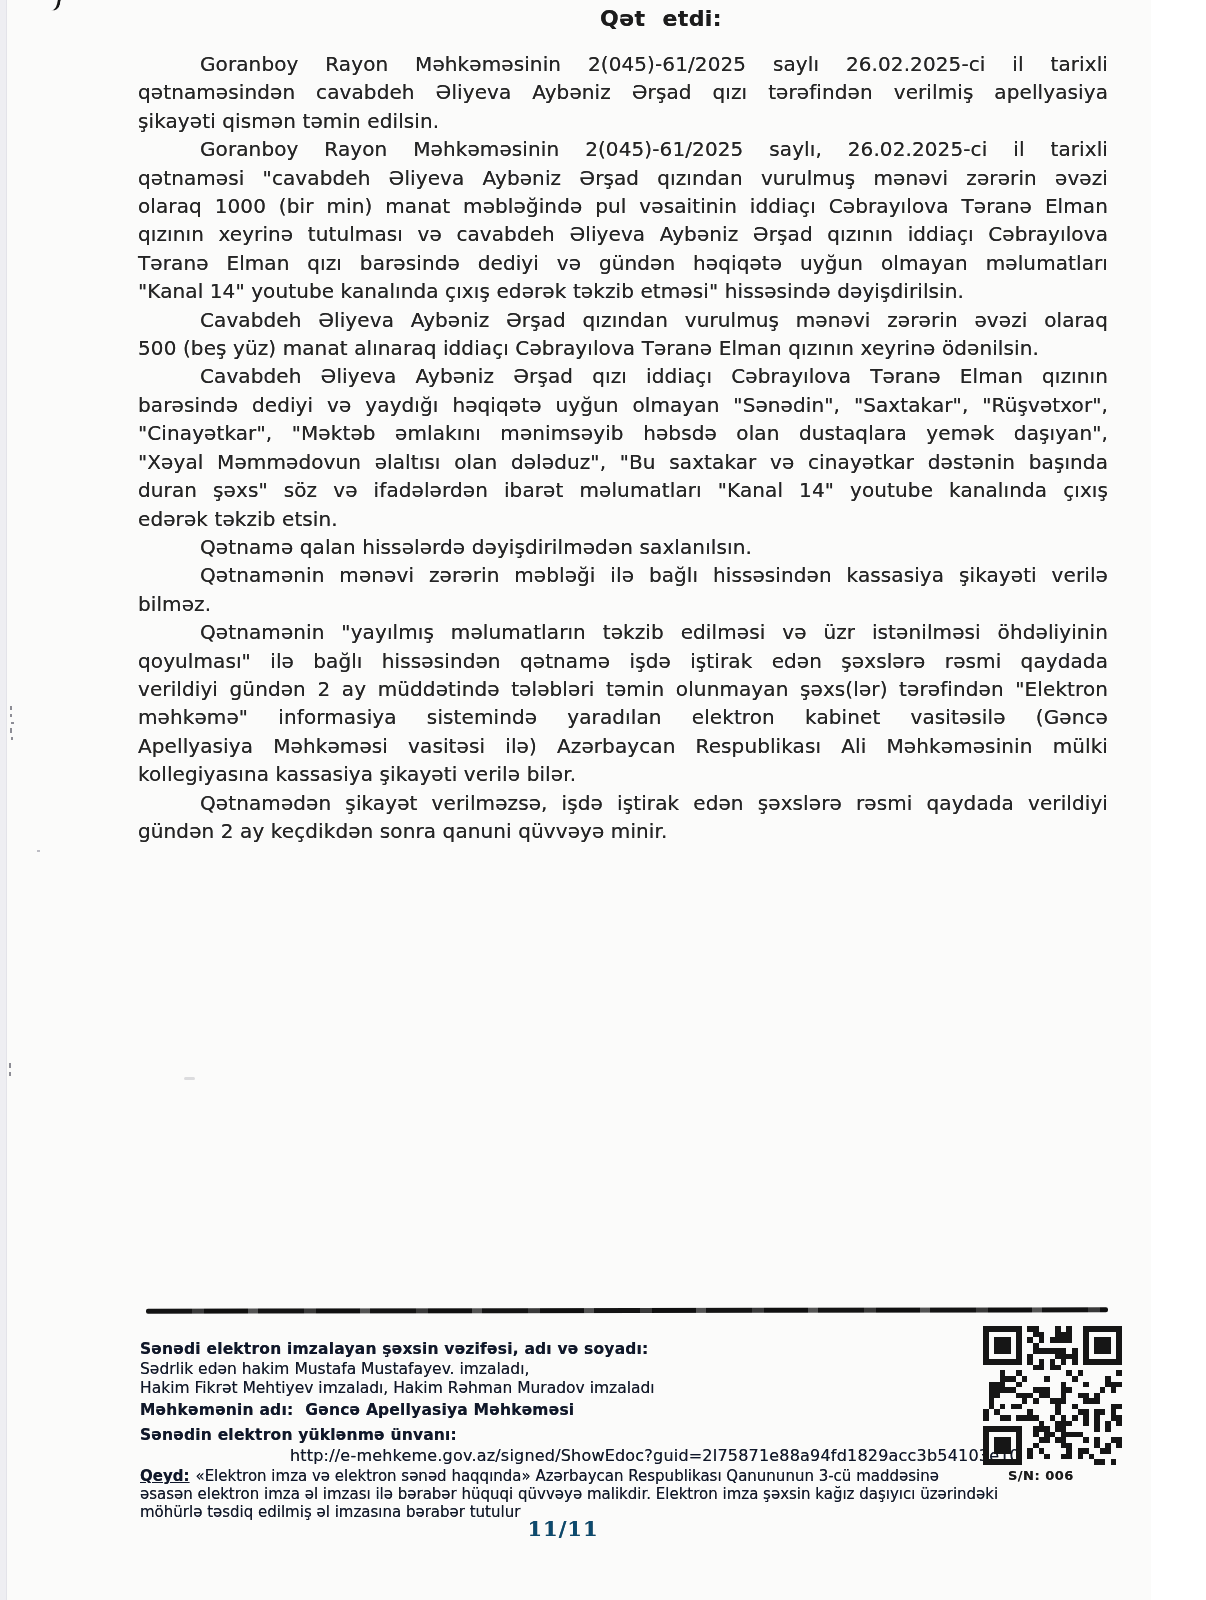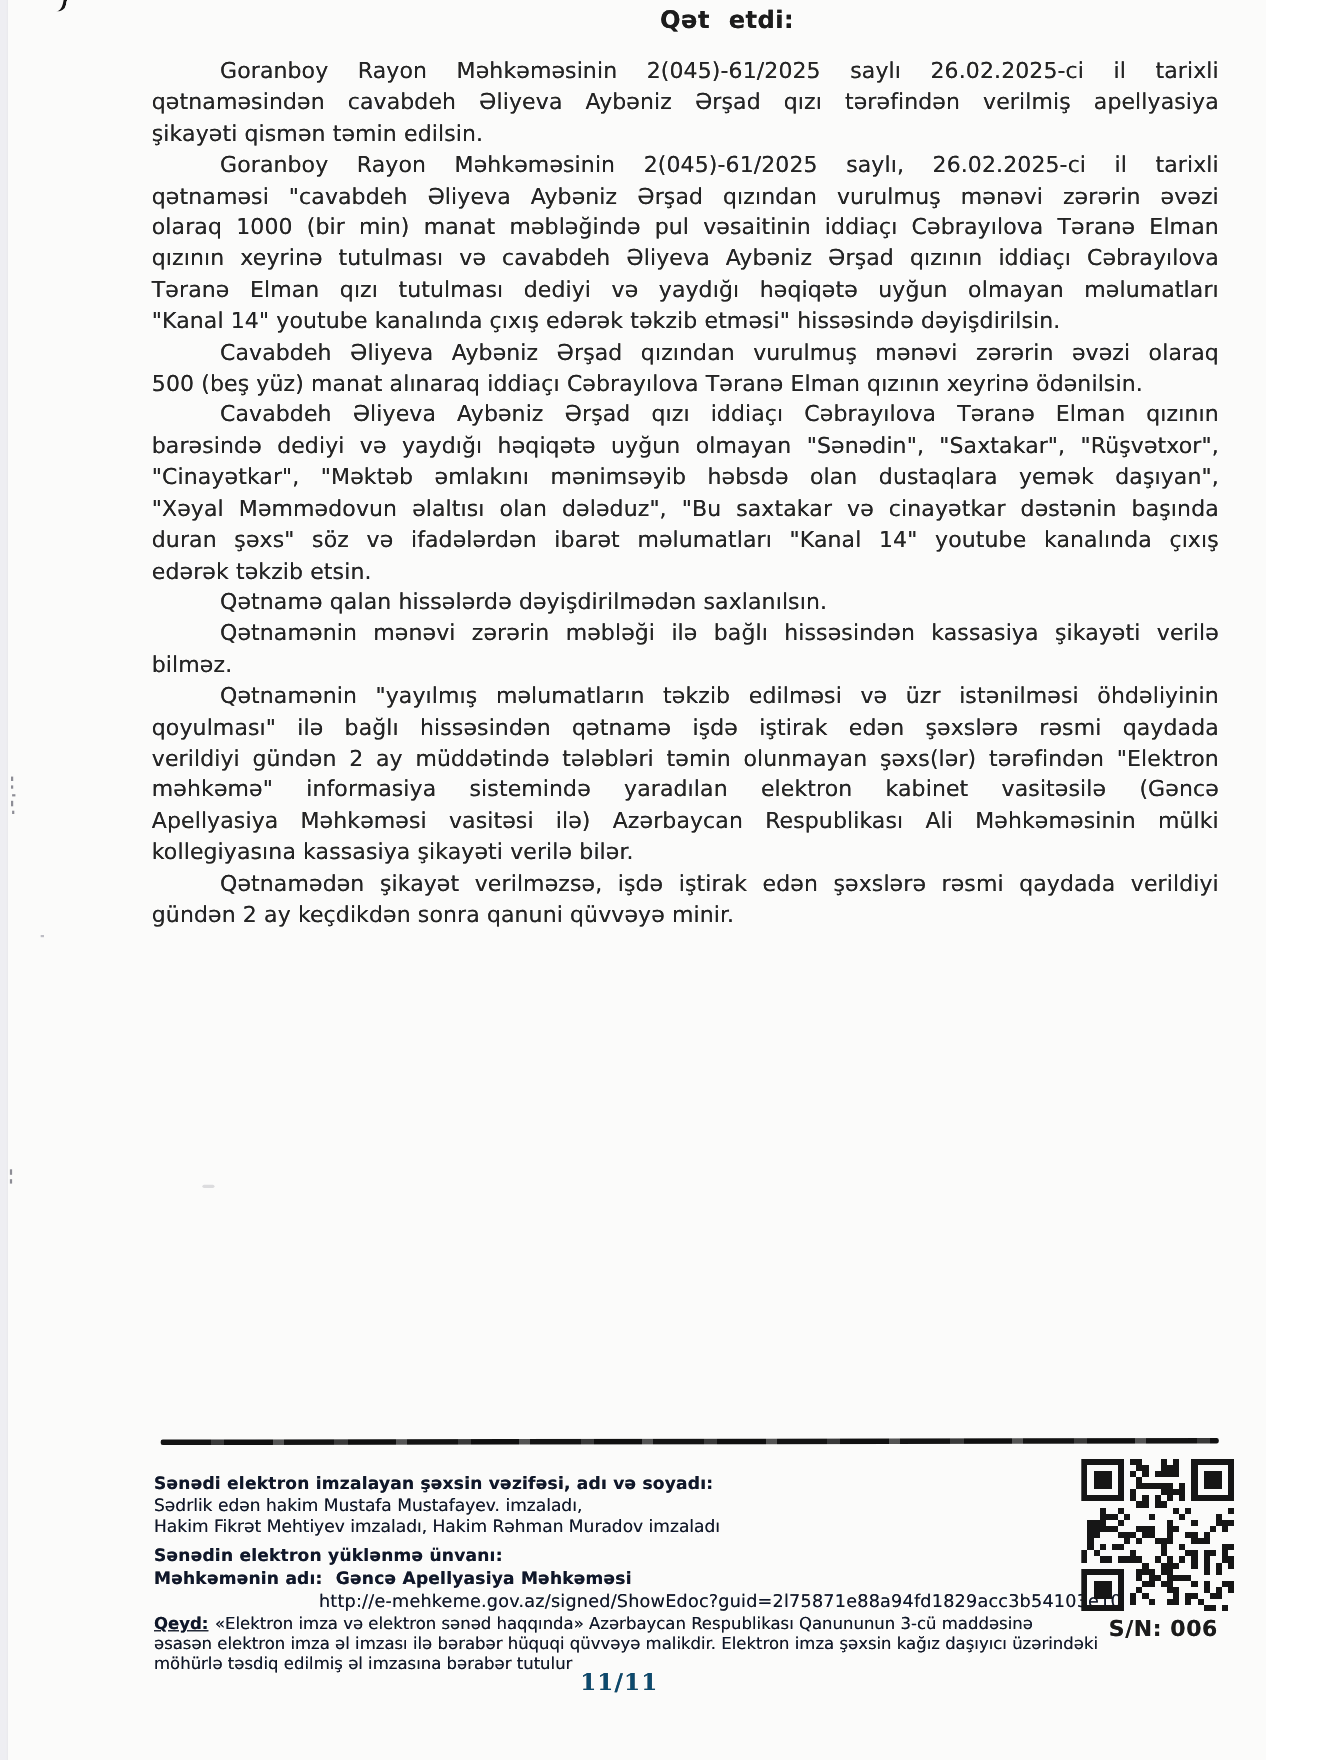--- a/index.html
+++ b/index.html
@@ -45,21 +45,21 @@
   .f-bold { font-weight:700; letter-spacing:.2px; }
   .f-court { margin-top:2px; }
   .f-court .court-name { margin-left:12px; }
   .f-dl { margin-top:6px; }
   .f-url { font-size:16px; padding-left:6px; letter-spacing:.2px;text-align:right; }
   .note { margin-top:3px; font-size:15px; line-height:17.8px; }
   .note-line { white-space:nowrap; }
   .note-label { font-weight:700; text-decoration:underline; margin-right:6px; }
   .qr { position:absolute; left:983px; top:1326px; width:139px; height:139px; }
   .qr svg { display:block; width:139px; height:139px; shape-rendering:crispEdges; }
-  .sn { position:absolute; left:1008px; top:1468px; font-size:20px; font-weight:600;
+  .sn { position:absolute; left:1008px; top:1468px; font-size:13px; font-weight:600;
     letter-spacing:.5px; color:#1b1b1b; text-shadow:0 0 .4px rgba(25,25,25,.7); }
   .pagenum { position:absolute; left:138px; top:1516px; width:850px; text-align:center;
     font-family:"DejaVu Serif","Liberation Serif",serif; font-weight:700; font-size:21px;
     letter-spacing:1px; color:#0c4a6e; text-shadow:0 0 .4px rgba(25,25,25,.7); }
 </style>
 </head>
 <body>
 
 <div class="page">
 
@@ -88,21 +88,21 @@
       <div>
         <div class="line indent">Goranboy Rayon Məhkəməsinin 2(045)-61/2025 saylı 26.02.2025-ci il tarixli</div>
         <div class="line">qətnaməsindən cavabdeh Əliyeva Aybəniz Ərşad qızı tərəfindən verilmiş apellyasiya</div>
         <div class="line last">şikayəti qismən təmin edilsin.</div>
       </div>
       <div>
         <div class="line indent">Goranboy Rayon Məhkəməsinin 2(045)-61/2025 saylı, 26.02.2025-ci il tarixli</div>
         <div class="line">qətnaməsi "cavabdeh Əliyeva Aybəniz Ərşad qızından vurulmuş mənəvi zərərin əvəzi</div>
         <div class="line">olaraq 1000 (bir min) manat məbləğində pul vəsaitinin iddiaçı Cəbrayılova Təranə Elman</div>
         <div class="line">qızının xeyrinə tutulması və cavabdeh Əliyeva Aybəniz Ərşad qızının iddiaçı Cəbrayılova</div>
-        <div class="line">Təranə Elman qızı tutulması dediyi və yaydığı həqiqətə uyğun olmayan məlumatları</div>
+        <div class="line">Təranə Elman qızı barəsində dediyi və gündən həqiqətə uyğun olmayan məlumatları</div>
         <div class="line last">"Kanal 14" youtube kanalında çıxış edərək təkzib etməsi" hissəsində dəyişdirilsin.</div>
       </div>
       <div>
         <div class="line indent">Cavabdeh Əliyeva Aybəniz Ərşad qızından vurulmuş mənəvi zərərin əvəzi olaraq</div>
         <div class="line last">500 (beş yüz) manat alınaraq iddiaçı Cəbrayılova Təranə Elman qızının xeyrinə ödənilsin.</div>
       </div>
       <div>
         <div class="line indent">Cavabdeh Əliyeva Aybəniz Ərşad qızı iddiaçı Cəbrayılova Təranə Elman qızının</div>
         <div class="line">barəsində dediyi və yaydığı həqiqətə uyğun olmayan "Sənədin", "Saxtakar", "Rüşvətxor",</div>
         <div class="line">"Cinayətkar", "Məktəb əmlakını mənimsəyib həbsdə olan dustaqlara yemək daşıyan",</div>
@@ -130,24 +130,24 @@
         <div class="line last">gündən 2 ay keçdikdən sonra qanuni qüvvəyə minir.</div>
       </div>
     </div>
 
   <div class="separator"></div>
 
   <div class="footer-text">
     <div class="f-bold">Sənədi elektron imzalayan şəxsin vəzifəsi, adı və soyadı:</div>
     <div>Sədrlik edən hakim Mustafa Mustafayev. imzaladı,</div>
     <div>Hakim Fikrət Mehtiyev imzaladı, Hakim Rəhman Muradov imzaladı</div>
-    <div class="f-bold f-dl">Sənədin elektron yüklənmə ünvanı:</div>
     <div class="f-bold f-court">
       <span>Məhkəmənin adı:</span><span class="court-name">Gəncə Apellyasiya Məhkəməsi</span>
     </div>
+    <div class="f-bold f-dl">Sənədin elektron yüklənmə ünvanı:</div>
     <div class="f-url">http://e-mehkeme.gov.az/signed/ShowEdoc?guid=2l75871e88a94fd1829acc3b54103e10</div>
     <div class="note" id="note-block">
         <div class="note-line"><span class="note-label">Qeyd:</span>«Elektron imza və elektron sənəd haqqında» Azərbaycan Respublikası Qanununun 3-cü maddəsinə</div>
         <div class="note-line">əsasən elektron imza əl imzası ilə bərabər hüquqi qüvvəyə malikdir. Elektron imza şəxsin kağız daşıyıcı üzərindəki</div>
         <div class="note-line">möhürlə təsdiq edilmiş əl imzasına bərabər tutulur</div>
       </div>
   </div>
 
   <div class="qr">
       <svg id="qr-svg" viewBox="0 0 25 25" xmlns="http://www.w3.org/2000/svg">

